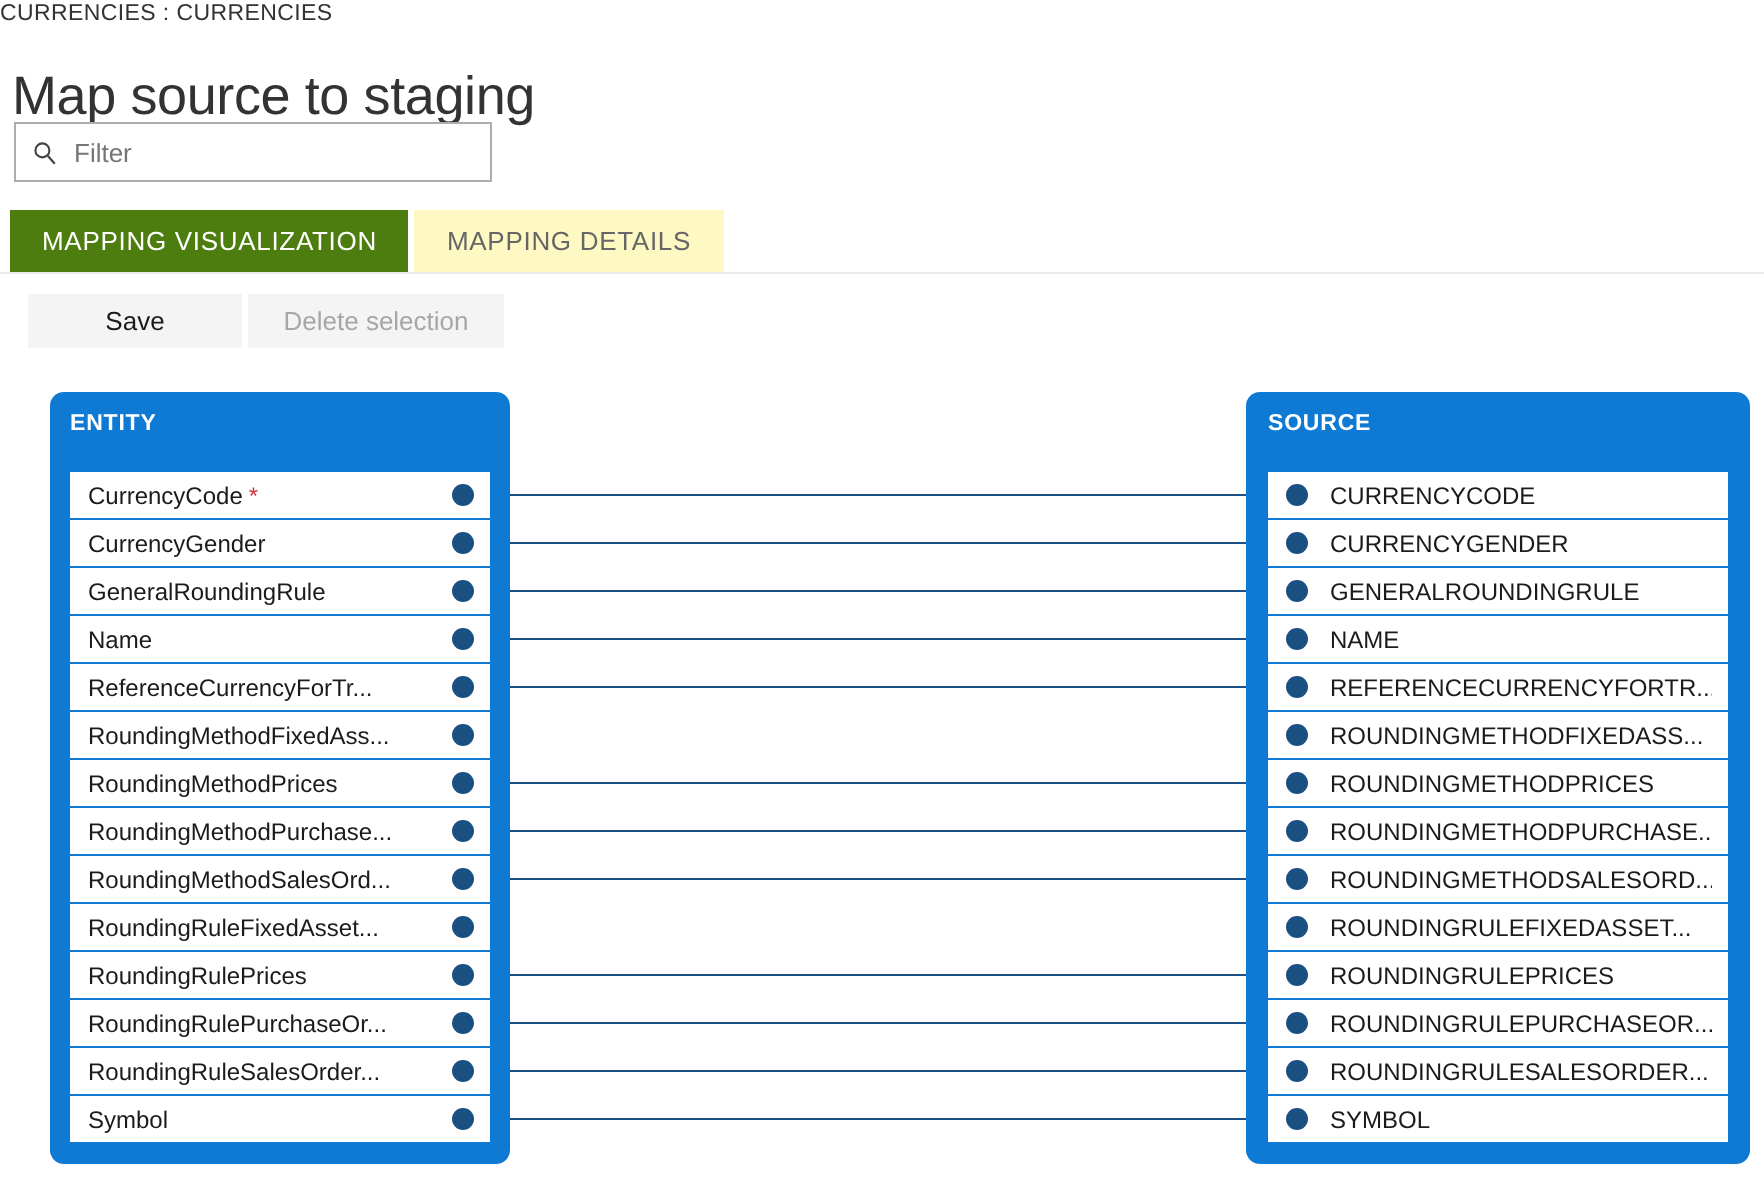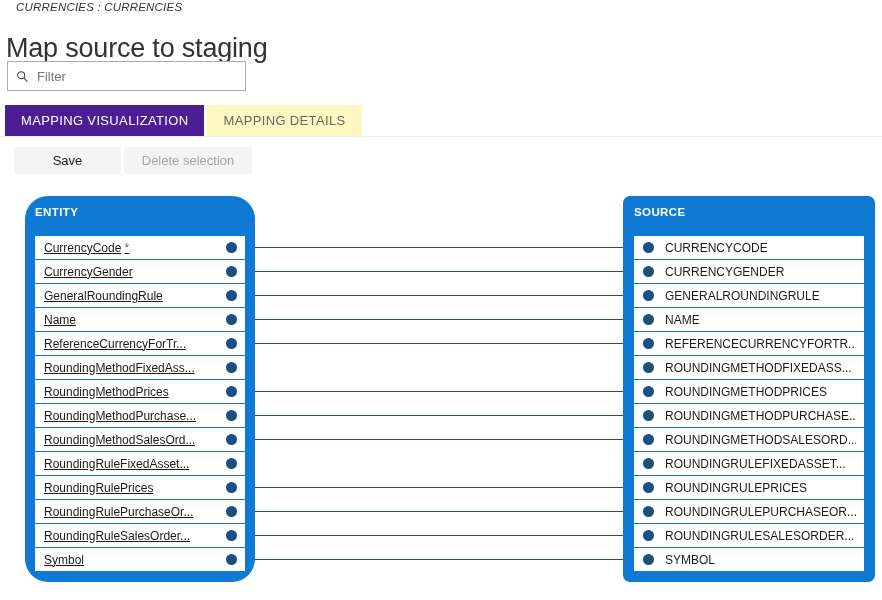--- a/index.html
+++ b/index.html
@@ -8,23 +8,23 @@
     width: 882px; height: 600px;
     background: #ffffff;
     font-family: "Liberation Sans", sans-serif;
     color: #1b1b1b;
     overflow: hidden;
   }
   #app { position: relative; width: 882px; height: 600px; }
 
   
   .breadcrumb {
-    position: absolute; left: 16px; top: 1px;
+    position: absolute; left: 0; top: 1px;
     font-size: 11.5px; letter-spacing: .2px;
-    color: #333333; white-space: nowrap; font-style: italic;
+    color: #333333; white-space: nowrap;
   }
   .page-title {
     position: absolute; left: 6px; top: 15px;
     font-size: 27px; font-weight: 300;
     color: #333333; letter-spacing: -.2px; white-space: nowrap;
   }
 
   
   .filter-box {
     position: absolute; left: 7px; top: 61px;
@@ -46,21 +46,21 @@
   .tabstrip {
     position: absolute; left: 5px; top: 105px;
     display: flex; align-items: stretch; height: 31px;
   }
   .tab {
     display: flex; align-items: center; justify-content: center;
     height: 31px; padding: 0 16px;
     font-size: 13px; letter-spacing: .35px;
     white-space: nowrap; cursor: pointer; user-select: none;
   }
-  .tab.active { background: #4c1d95; color: #ffffff; }
+  .tab.active { background: #4d7c0f; color: #ffffff; }
   .tab.inactive { background: #fef9c3; color: #666666; margin-left: 3px; }
   .tab-divider {
     position: absolute; left: 0px; top: 136px;
     width: 882px; height: 1px; background: #eaeaea;
   }
 
   
   .toolbar { position: absolute; left: 14px; top: 147px; display: flex; gap: 3px; }
   .tb-btn {
     height: 27px; min-width: 107px; padding: 0 14px;
@@ -91,24 +91,24 @@
   }
   .row:last-child { margin-bottom: 0; }
   .row .label { white-space: nowrap; overflow: hidden; }
   .req { color: #d13438; margin-left: 3px; }
   .dot {
     width: 11px; height: 11px; border-radius: 50%;
     background: #1a4f82; flex: 0 0 11px;
   }
 
   
-  #entity-panel { left: 25px; top: 196px; width: 230px; height: 386px; border-radius: 23px; }
+  #entity-panel { left: 25px; top: 196px; width: 230px; height: 386px; }
   #entity-panel .panel-title { left: 10px; }
   #entity-panel .rows { left: 10px; right: 10px; top: 40px; }
-  #entity-panel .row { padding: 0 8px 0 9px; justify-content: space-between; text-decoration: underline; }
+  #entity-panel .row { padding: 0 8px 0 9px; justify-content: space-between; }
 
   
   #source-panel { left: 623px; top: 196px; width: 252px; height: 386px; }
   #source-panel .panel-title { left: 11px; }
   #source-panel .rows { left: 11px; right: 11px; top: 40px; }
   #source-panel .row { padding: 0 8px 0 9px; justify-content: flex-start; gap: 11px; }
 </style>
 </head>
 <body>
 

